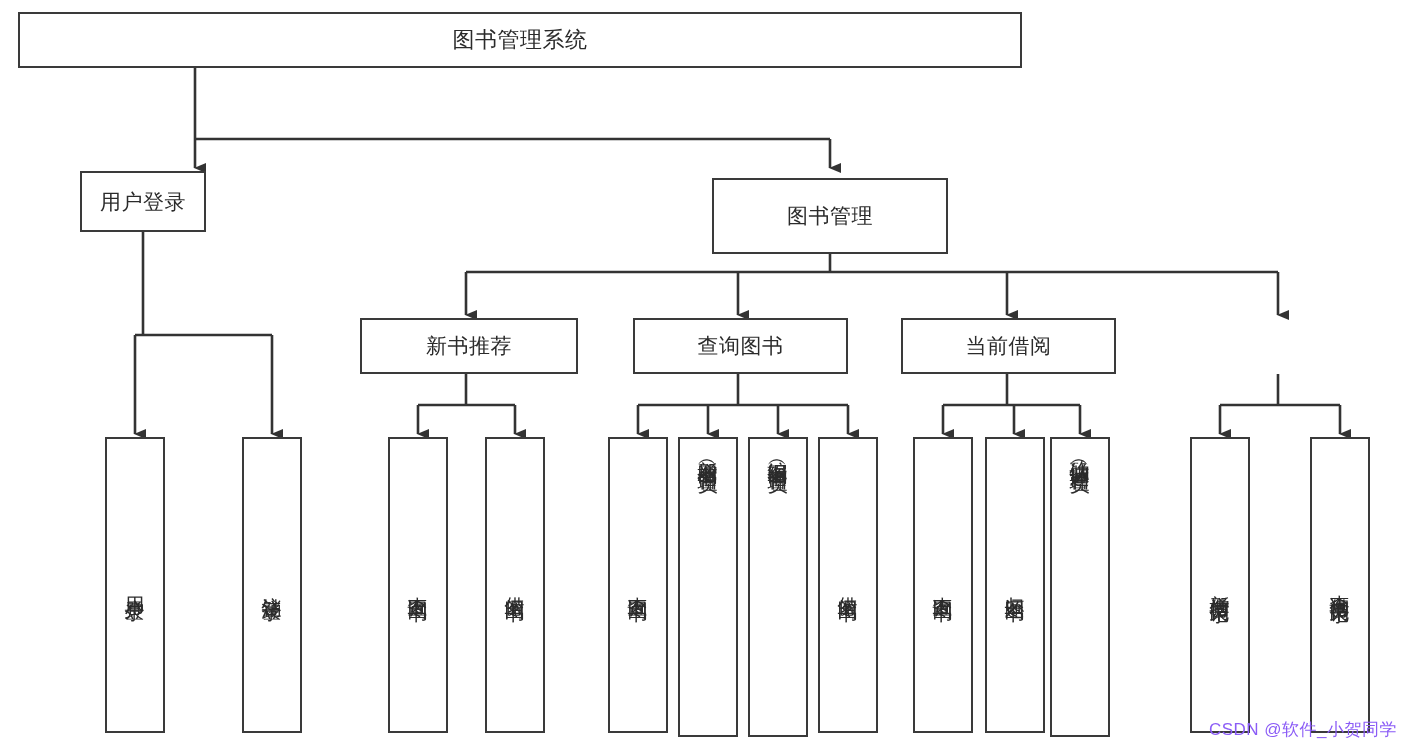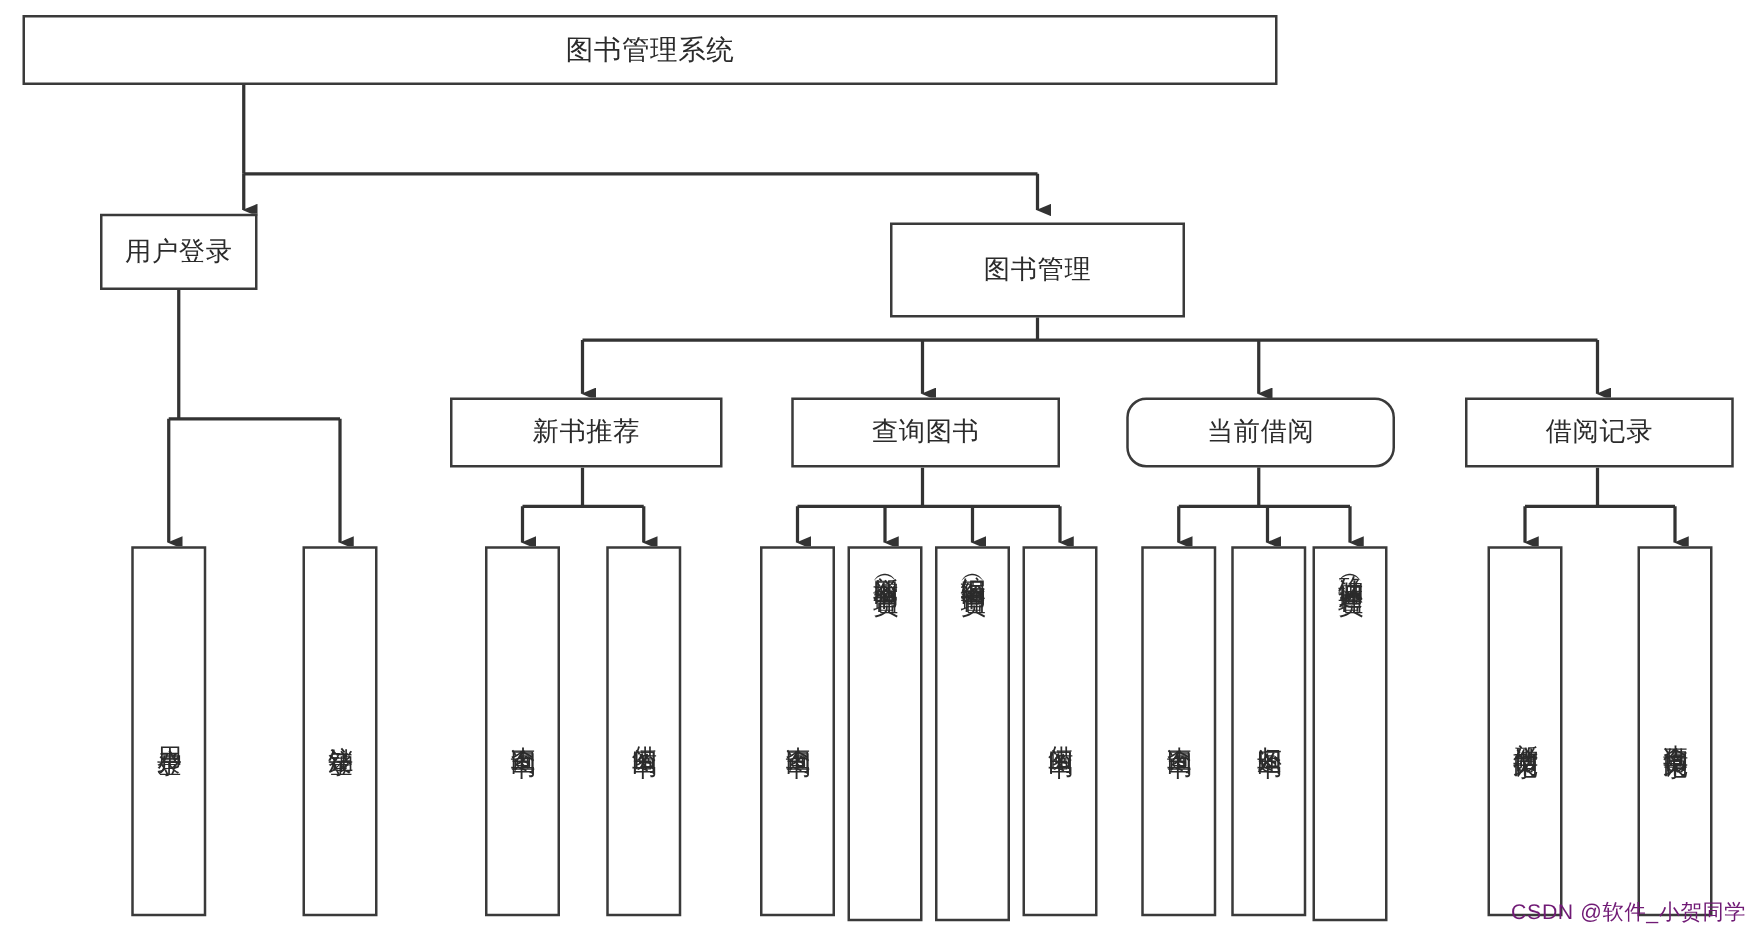--- a/index.html
+++ b/index.html
@@ -68,21 +68,21 @@
   }
   .node.vert.center {
     align-items: center;
     padding-top: 0;
   }
   .watermark {
     position: absolute;
     right: 8px;
     bottom: 6px;
     font-size: 17px;
-    color: #701a75;
+    color: #8b5cf6;
     letter-spacing: 0.5px;
     z-index: 5;
     white-space: nowrap;
   }
 </style>
 </head>
 <body>
 
 <div id="canvas">
 
@@ -139,25 +139,22 @@
   <div class="node horiz" style="left: 712px; top: 178px; width: 236px; height: 76px;">
     <span class="node-label">图书管理</span>
   </div>
 
   <div class="node horiz" style="left: 360px; top: 318px; width: 218px; height: 56px; align-items: center;">
     <span class="node-label">新书推荐</span>
   </div>
   <div class="node horiz" style="left: 633px; top: 318px; width: 215px; height: 56px;">
     <span class="node-label">查询图书</span>
   </div>
-  <div class="node horiz" style="left: 901px; top: 318px; width: 215px; height: 56px; border-radius: 16px;">
+  <div class="node horiz" style="left: 901px; top: 318px; width: 215px; height: 56px;">
     <span class="node-label">当前借阅</span>
-  </div>
-  <div class="node horiz" style="left: 1172px; top: 318px; width: 215px; height: 56px;">
-    <span class="node-label">借阅记录</span>
   </div>
 
   <div class="node vert center" style="left: 105px; top: 437px; width: 60px; height: 296px;">
     <span class="node-label">用户登录</span>
   </div>
   <div class="node vert center" style="left: 242px; top: 437px; width: 60px; height: 296px;">
     <span class="node-label">注销登录</span>
   </div>
   <div class="node vert center" style="left: 388px; top: 437px; width: 60px; height: 296px;">
     <span class="node-label">查询图书</span>

